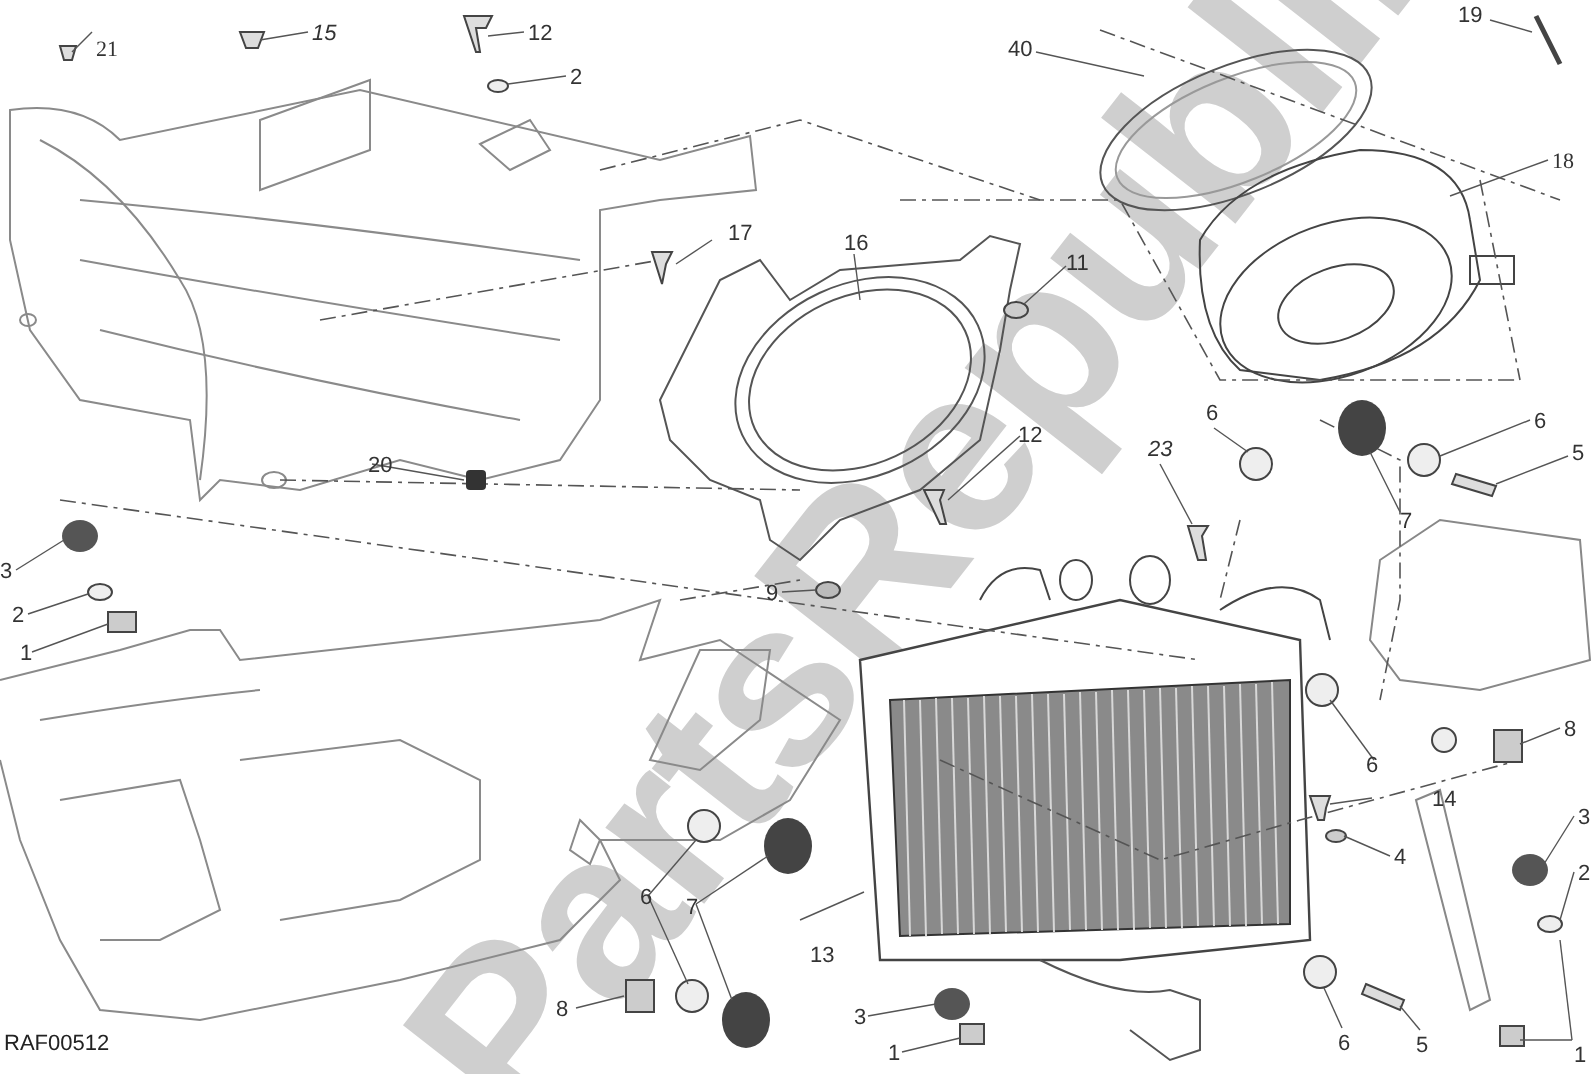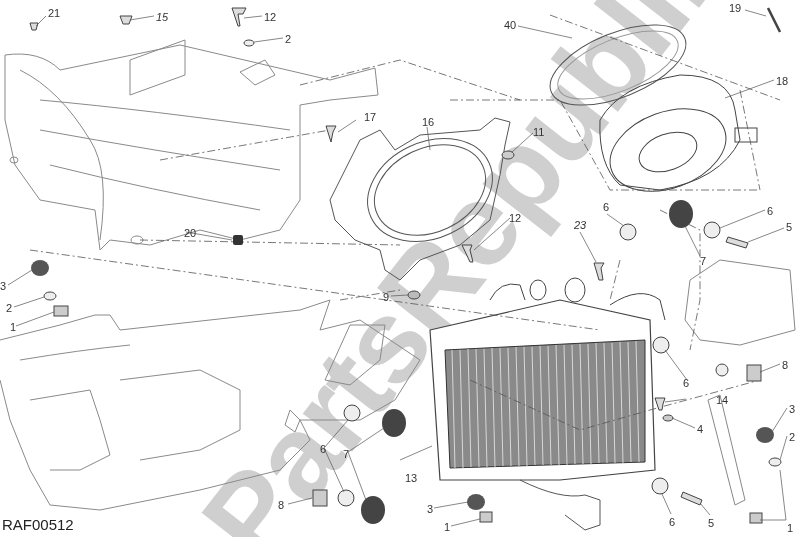--- a/index.html
+++ b/index.html
@@ -1,19 +1,19 @@
 <!DOCTYPE html>
 <html><head>
 <meta charset="utf-8">
 <style>
   html,body{margin:0;padding:0;background:#ffffff;}
   body{width:798px;height:537px;position:relative;overflow:hidden;font-family:"Liberation Sans",sans-serif;}
   #canvas{position:absolute;left:0;top:0;width:798px;height:537px;}
   .lbl{position:absolute;font-size:11px;color:#333;line-height:11px;white-space:nowrap;}
-  .code{position:absolute;left:2px;top:516px;font-size:15px;color:#222;}
+  .code{position:absolute;left:2px;top:516px;font-size:11px;color:#222;}
   svg text{font-family:"Liberation Sans",sans-serif;}
 </style>
 </head>
 <body>
 
 <div id="canvas">
 <svg width="798" height="537" viewBox="0 0 798 537" xmlns="http://www.w3.org/2000/svg">
 
   <g transform="rotate(-52 420 300)" opacity="1">
     <text x="110" y="340" font-size="118" font-weight="bold" fill="#cfcfcf" letter-spacing="-2">PartsRepublik</text>
@@ -205,27 +205,27 @@
     <line x1="451" y1="526" x2="480" y2="519"></line>
     <line x1="671" y1="514" x2="662" y2="494"></line>
     <line x1="710" y1="515" x2="700" y2="503"></line>
     <line x1="786" y1="520" x2="780" y2="470"></line>
     <line x1="786" y1="520" x2="760" y2="520"></line>
   </g>
 </svg>
 
 
 <div id="callouts">
-      <div class="lbl" style="left: 48px; top: 8px;">21</div>
+      <div class="lbl" style="left: 48px; top: 20px; font-family: Liberation Serif, serif;">21</div>
       <div class="lbl" style="left: 156px; top: 12px; font-style: italic;">15</div>
       <div class="lbl" style="left: 264px; top: 12px;">12</div>
       <div class="lbl" style="left: 285px; top: 34px;">2</div>
       <div class="lbl" style="left: 504px; top: 20px;">40</div>
       <div class="lbl" style="left: 729px; top: 3px;">19</div>
-      <div class="lbl" style="left: 776px; top: 76px;">18</div>
+      <div class="lbl" style="left: 776px; top: 76px; font-family: Liberation Serif, serif;">18</div>
       <div class="lbl" style="left: 352px; top: 112px; margin-left: 12px;">17</div>
       <div class="lbl" style="left: 422px; top: 117px;">16</div>
       <div class="lbl" style="left: 533px; top: 127px;">11</div>
       <div class="lbl" style="left: 509px; top: 213px;">12</div>
       <div class="lbl" style="left: 184px; top: 228px;">20</div>
       <div class="lbl" style="left: 574px; top: 220px; font-style: italic;">23</div>
       <div class="lbl" style="left: 603px; top: 202px;">6</div>
       <div class="lbl" style="left: 767px; top: 206px;">6</div>
       <div class="lbl" style="left: 786px; top: 222px;">5</div>
       <div class="lbl" style="left: 700px; top: 256px;">7</div>

